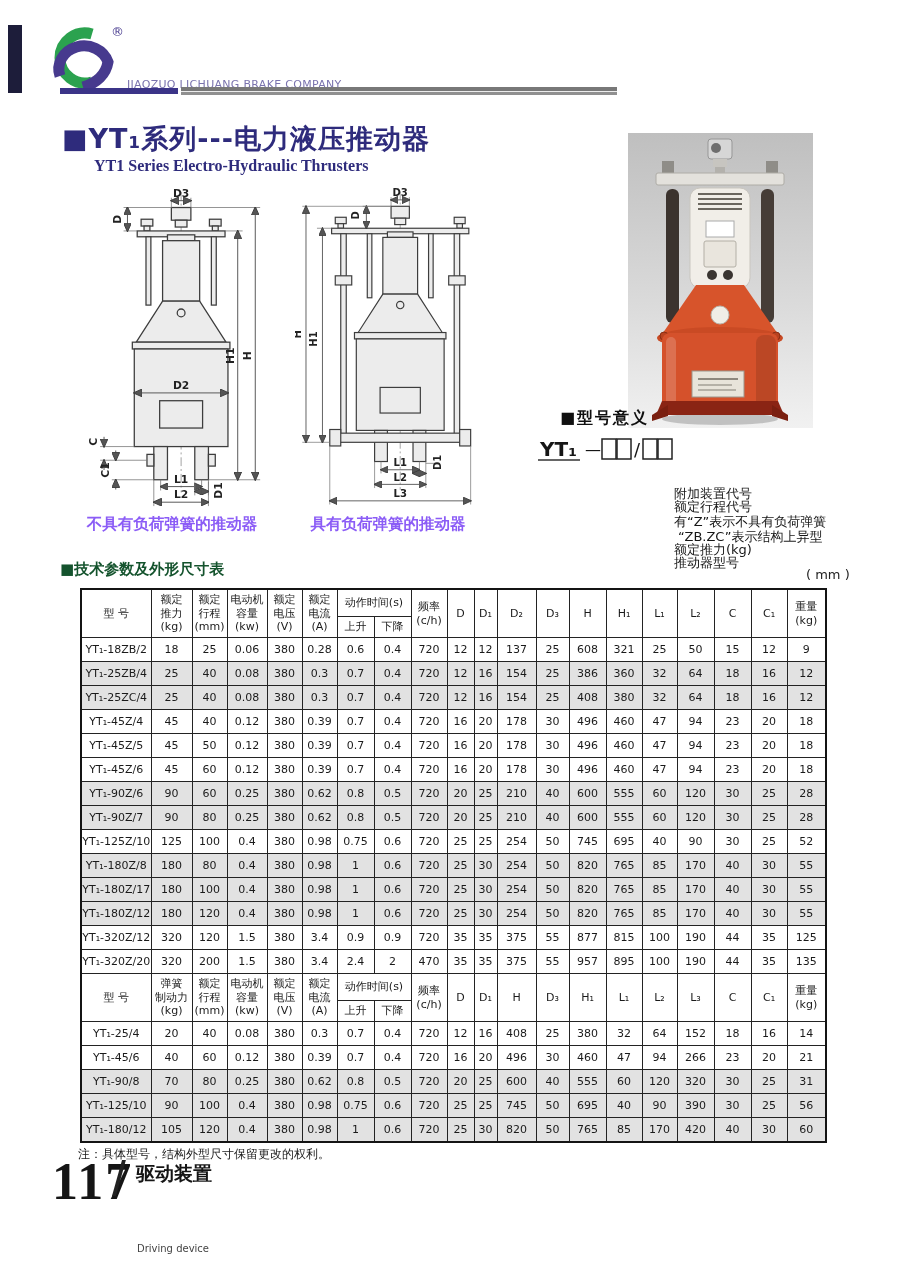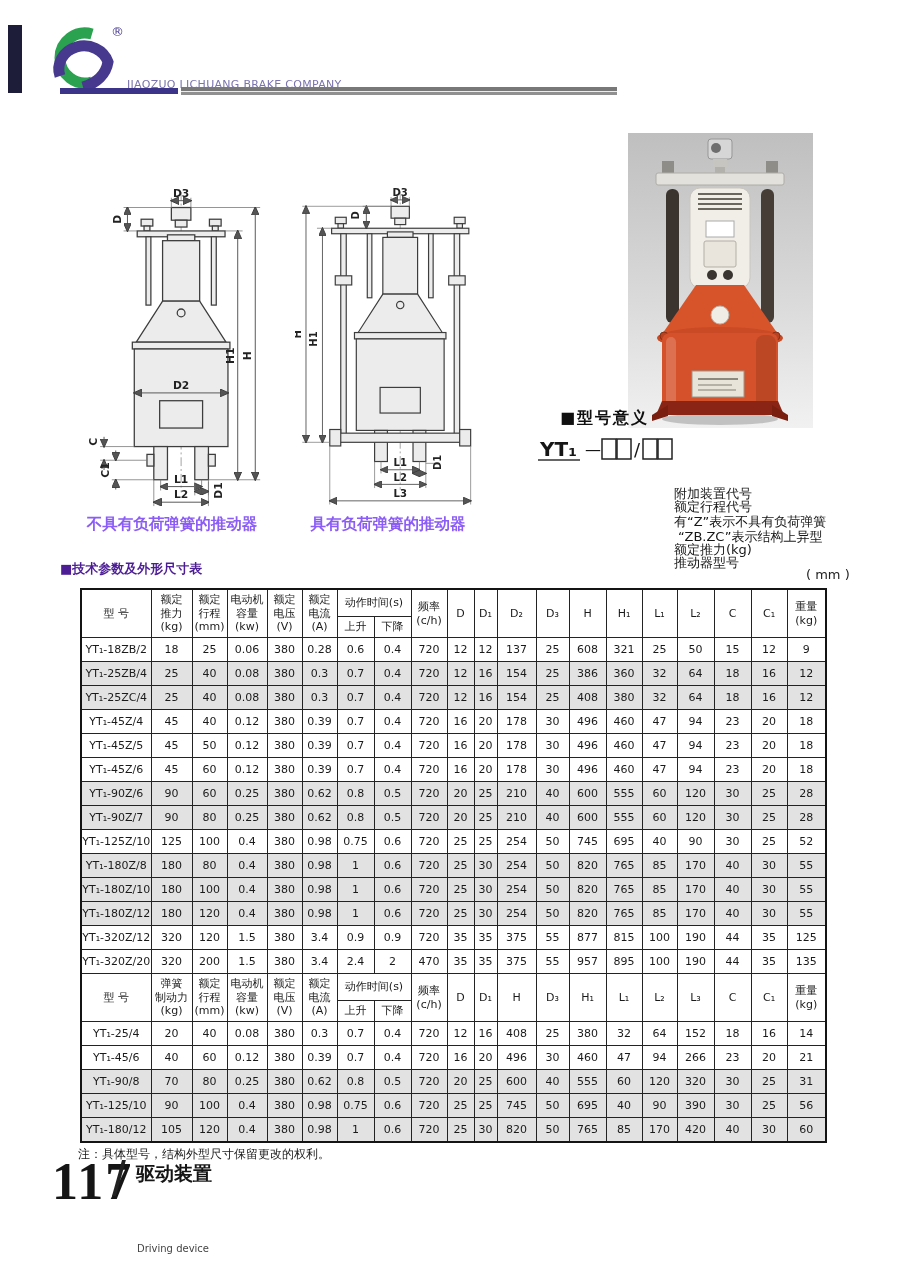--- a/index.html
+++ b/index.html
@@ -37,21 +37,21 @@
          background:linear-gradient(180deg,#bfbfbf,#d9d9d9 55%,#f1f1f1);}
 
   
   .mm-heading{left:560px;top:408px;font-size:16px;font-weight:bold;letter-spacing:2px;color:#101010;white-space:nowrap;}
   .mm-svg{left:528px;top:430px;}
   .mm-svg line{stroke:#333;stroke-width:1.3;}
   .mm-svg rect{fill:none;stroke:#222;stroke-width:1.5;}
   .mm-svg text{fill:#161616;}
 
   
-  .tbl-heading{left:60px;top:560px;font-size:13px;font-weight:bold;color:#4c1d95;white-space:nowrap;}
+  .tbl-heading{left:60px;top:560px;font-size:15px;font-weight:bold;color:#14532d;white-space:nowrap;}
   .unit{left:806px;top:567px;font-size:13px;color:#222;}
   .spec-wrap{left:80px;top:588px;}
   table.spec{border-collapse:collapse;table-layout:fixed;width:747px;border:2px solid #141414;background:#fff;}
   table.spec th,table.spec td{border:1px solid #232323;text-align:center;vertical-align:middle;
       padding:0;font-size:11px;color:#1a1a1a;overflow:hidden;}
   table.spec th{font-weight:normal;white-space:pre-line;line-height:1.22;}
   tr.h1 th{height:26px;}
   tr.h2 th{height:20px;}
   tr.data td{height:23px;}
   tr.shaded td{background:#e2e2e2;}
@@ -75,20 +75,22 @@
 
   <svg class="abs logo-svg" width="86" height="72" viewBox="0 0 86 72">
     <path d="M54,12 A25,25 0 1 0 54,60" stroke="#2ba24f" stroke-width="11" fill="none"></path>
     <path d="M22,54 A25,23 0 1 1 70,40 C68,52 59,61 45,65" stroke="#473a8e" stroke-width="11" fill="none"></path>
     <text x="73" y="14" font-size="13" fill="#473a8e">®</text>
   </svg>
   <div class="abs company-en">JIAOZUO LICHUANG BRAKE COMPANY</div>
   <div class="abs rule-purple"></div>
   <div class="abs rule-gray"></div>
 
+  <div class="abs title-cn">■YT₁系列---电力液压推动器</div>
+  <div class="abs title-en">YT1 Series Electro-Hydraulic Thrusters</div>
 
   <svg class="abs diag" style="left:86px;top:188px;" width="200" height="322" viewBox="0 0 200 330">
     <defs>
       <marker id="arA" markerWidth="9" markerHeight="8" refX="8" refY="4" orient="auto-start-reverse">
         <path d="M0,0L9,4L0,8z" fill="#555"></path>
       </marker>
     </defs>
     <line class="cl" x1="95" y1="4" x2="95" y2="312"></line>
 
     <rect class="part" x="85" y="20" width="20" height="13"></rect>
@@ -577,21 +579,21 @@
             <td>50</td>
             <td>820</td>
             <td>765</td>
             <td>85</td>
             <td>170</td>
             <td>40</td>
             <td>30</td>
             <td>55</td>
           </tr>
           <tr class="data shaded">
-            <td class="model">YT₁-180Z/10</td>
+            <td class="model">YT₁-180Z/17</td>
             <td>180</td>
             <td>100</td>
             <td>0.4</td>
             <td>380</td>
             <td>0.98</td>
             <td>1</td>
             <td>0.6</td>
             <td>720</td>
             <td>25</td>
             <td>30</td>

